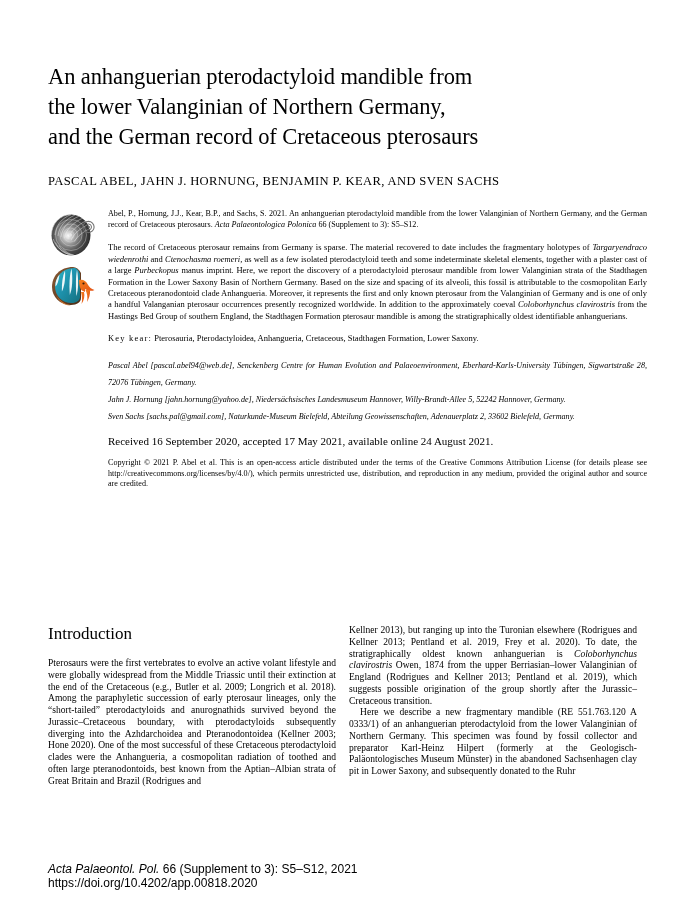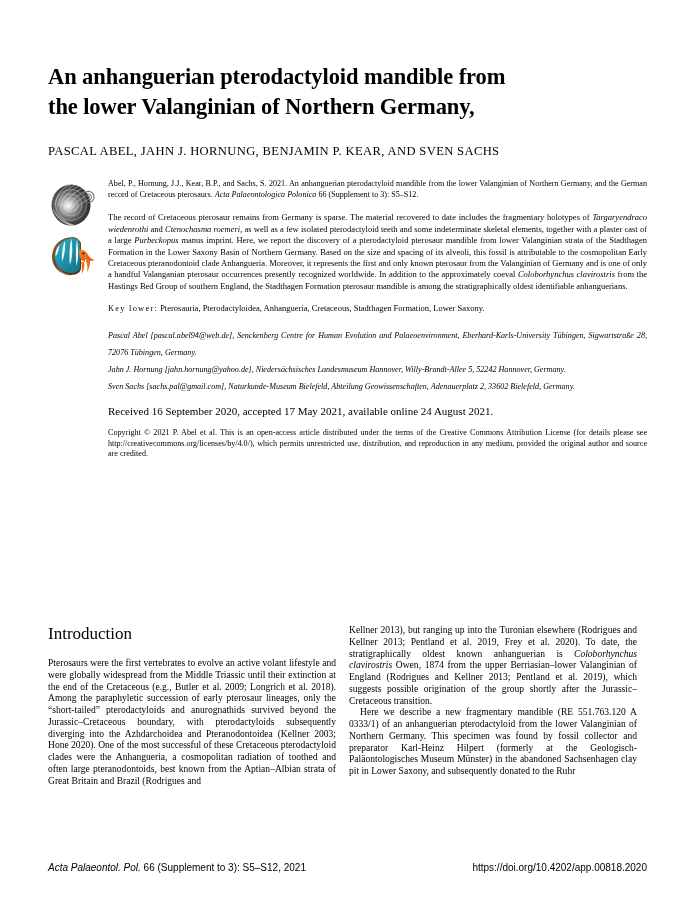--- a/index.html
+++ b/index.html
@@ -19,21 +19,21 @@
     width: 695px;
     height: 902px;
     box-sizing: border-box;
     padding: 0 48px;
   }
 
   
   .title {
     font-size: 22.5px;
     line-height: 30px;
-    font-weight: bold;
+    font-weight: normal;
     margin: 0;
     padding-top: 62px;
     letter-spacing: -0.1px;
   }
   .title .tline { display: block; }
 
   
   .authors {
     margin: 0;
     padding-top: 22px;
@@ -129,34 +129,36 @@
   
   .footer {
     position: absolute;
     left: 48px;
     right: 48px;
     top: 862px;
     display: flex;
     justify-content: space-between;
     align-items: baseline;
     font-family: "Liberation Sans", sans-serif;
-    font-size: 10px;
+    font-size: 12px;
+    flex-direction: column;
   }
   .footer-left { font-style: italic; }
   .footer-left .rom { font-style: normal; }
   .footer-right { font-style: normal; }
 </style>
 </head>
 <body>
 
 <div class="page">
 
   <h1 class="title">
     <span class="tline">An anhanguerian pterodactyloid mandible from</span>
     <span class="tline">the lower Valanginian of Northern Germany,</span>
+    <span class="tline">and the German record of Cretaceous pterosaurs</span>
   </h1>
 
   <div class="authors">PASCAL ABEL, JAHN J. HORNUNG, BENJAMIN P. KEAR, and SVEN SACHS</div>
 
   <div class="front">
 
     <div class="logos">
       <svg class="logo-ammonite" width="48" height="47" viewBox="0 0 48 47">
         <defs>
           <radialGradient id="amg" cx="42%" cy="52%" r="58%">
@@ -227,21 +229,21 @@
       </svg>
     </div>
 
     <p class="citation">
       <span>Abel, P., Hornung, J.J., Kear, B.P., and Sachs, S. 2021. An anhanguerian pterodactyloid mandible from the lower Valanginian of Northern Germany, and the German record of Cretaceous pterosaurs. <em>Acta Palaeontologica Polonica</em> 66 (Supplement to 3): S5–S12.</span>
     </p>
 
     <p class="abstract">The record of Cretaceous pterosaur remains from Germany is sparse. The material recovered to date includes the fragmentary holotypes of <em>Targaryendraco wiedenrothi</em> and <em>Ctenochasma roemeri</em>, as well as a few isolated pterodactyloid teeth and some indeterminate skeletal elements, together with a plaster cast of a large <em>Purbeckopus</em> manus imprint. Here, we report the discovery of a pterodactyloid pterosaur mandible from lower Valanginian strata of the Stadthagen Formation in the Lower Saxony Basin of Northern Germany. Based on the size and spacing of its alveoli, this fossil is attributable to the cosmopolitan Early Cretaceous pteranodontoid clade Anhangueria. Moreover, it represents the first and only known pterosaur from the Valanginian of Germany and is one of only a handful Valanganian pterosaur occurrences presently recognized worldwide. In addition to the approximately coeval <em>Coloborhynchus clavirostris</em> from the Hastings Bed Group of southern England, the Stadthagen Formation pterosaur mandible is among the stratigraphically oldest identifiable anhanguerians.</p>
 
     <p class="keywords">
-      <span class="kw-label">Key lower:</span>
+      <span class="kw-label">Key kear:</span>
       <span>Pterosauria, Pterodactyloidea, Anhangueria, Cretaceous, Stadthagen Formation, Lower Saxony.</span>
     </p>
 
     <div class="affils">
       <p class="affil">Pascal Abel [pascal.abel94@web.de], Senckenberg Centre for Human Evolution and Palaeoenvironment, Eberhard-Karls-University Tübingen, Sigwartstraße 28, 72076 Tübingen, Germany.</p>
       <p class="affil">Jahn J. Hornung [jahn.hornung@yahoo.de], Niedersächsisches Landesmuseum Hannover, Willy-Brandt-Allee 5, 52242 Hannover, Germany.</p>
       <p class="affil">Sven Sachs [sachs.pal@gmail.com], Naturkunde-Museum Bielefeld, Abteilung Geowissenschaften, Adenauerplatz 2, 33602 Bielefeld, Germany.</p>
     </div>
 
     <p class="received">Received 16 September 2020, accepted 17 May 2021, available online 24 August 2021.</p>

